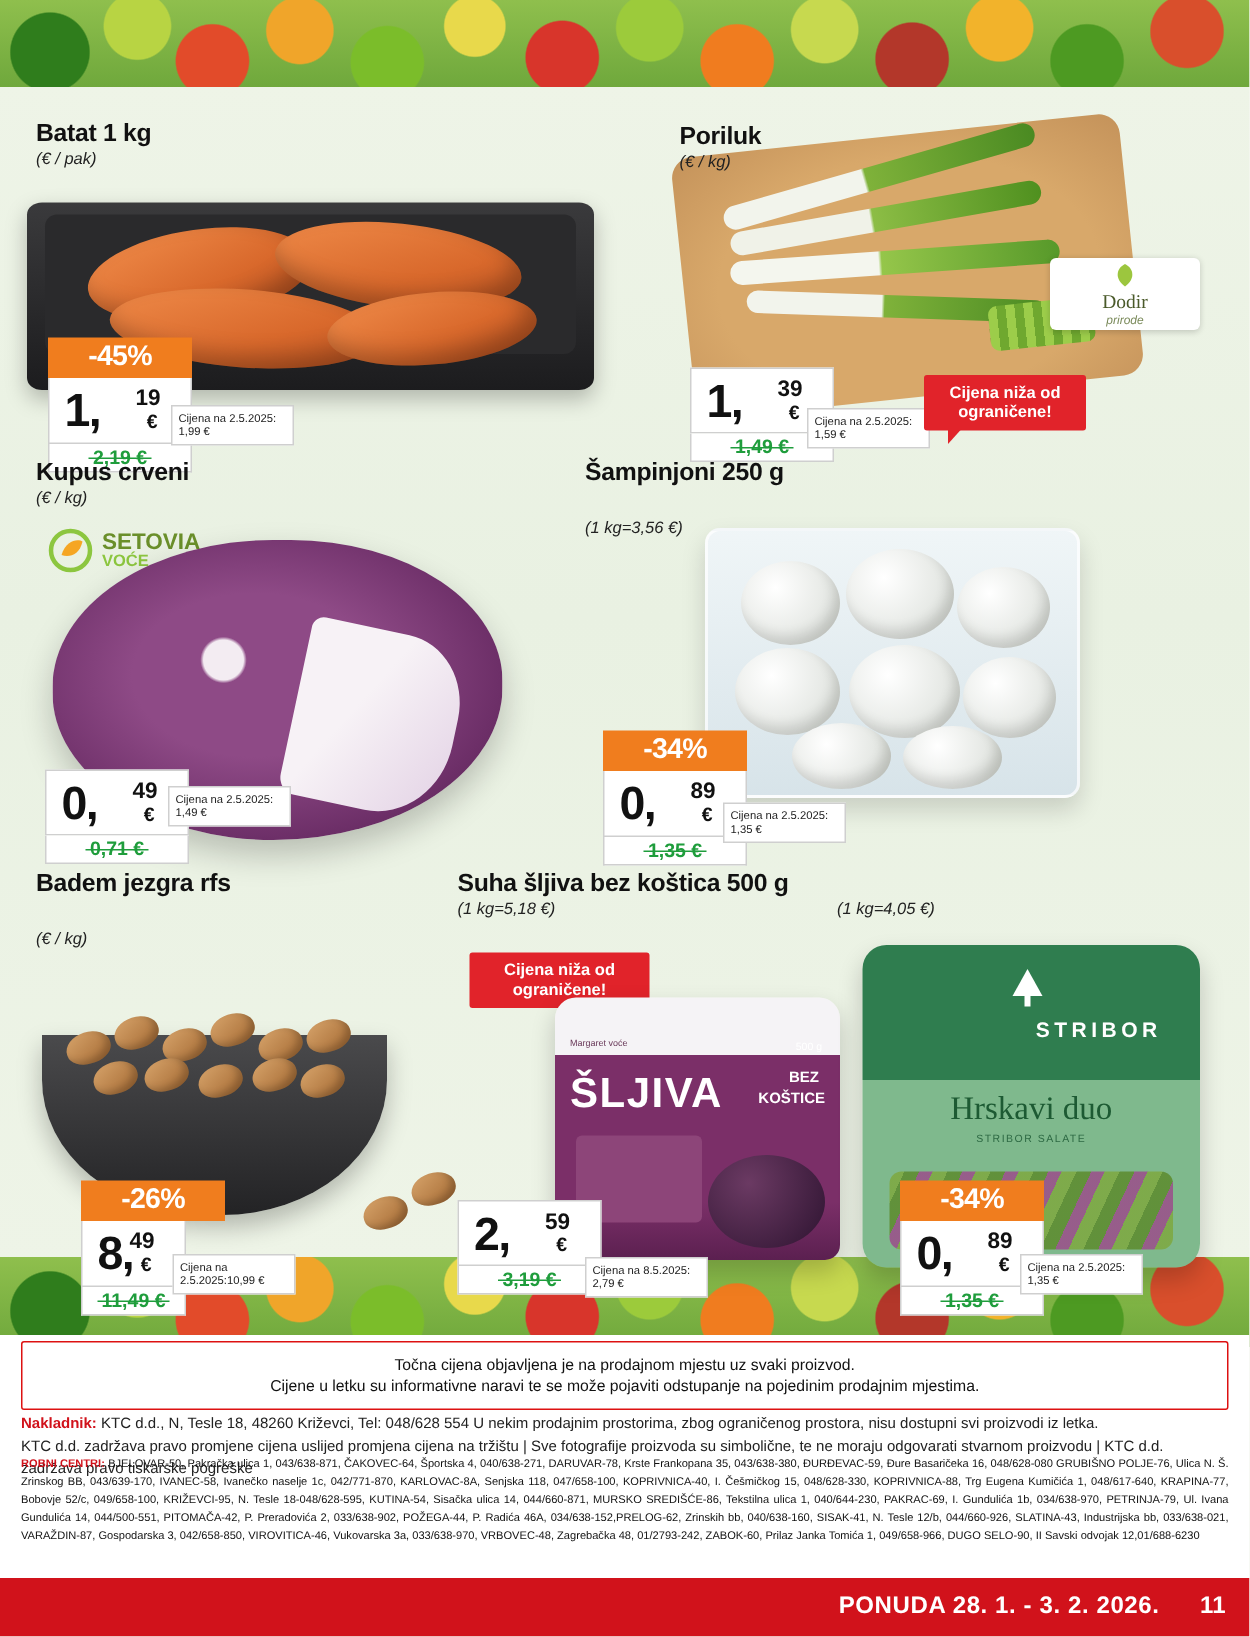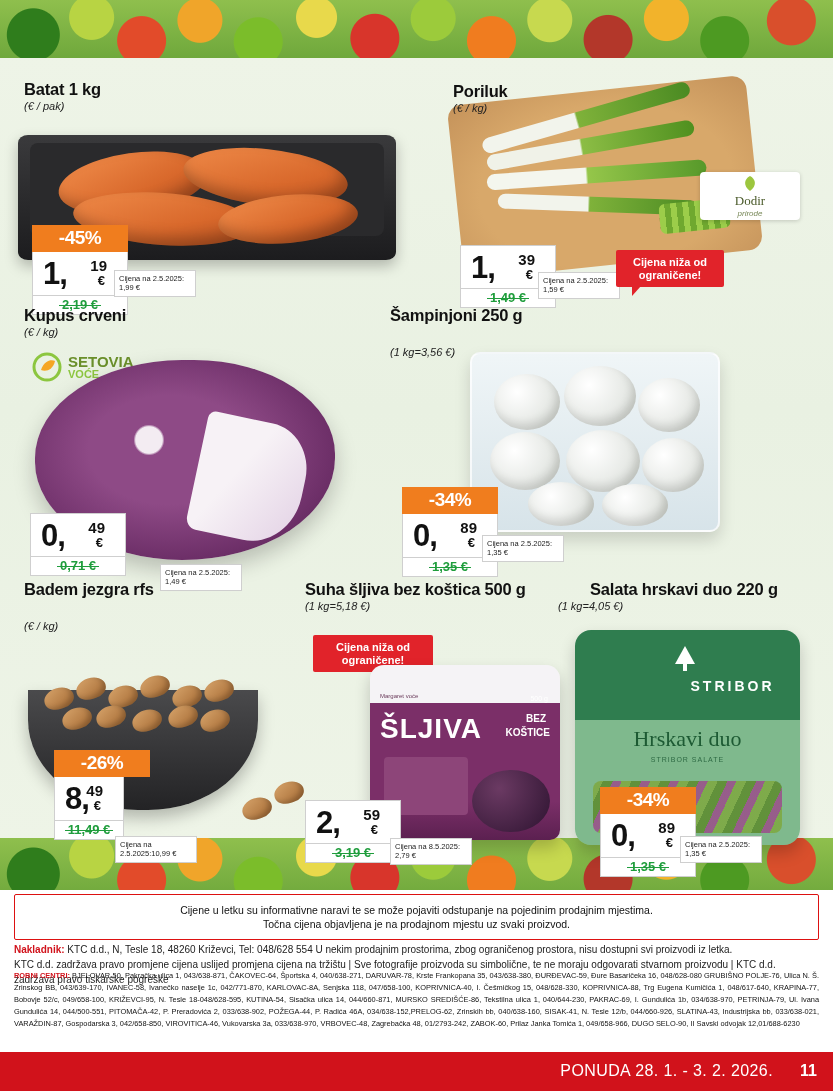--- a/index.html
+++ b/index.html
@@ -242,21 +242,21 @@
     position:absolute; left:14px; top:80px; width:805px;
     font-size:7.4px; line-height:1.62; color:#111; text-align:justify;
   }
   .stores b{ color:#d1121b; }
   .redbar{
     position:absolute; left:0; top:1052px; width:833px; height:39px;
     background:#d1121b;
   }
   .redbar .ponuda{
     position:absolute; right:60px; top:10px;
-    color:#fff; font-weight:normal; font-size:16px; letter-spacing:.4px;
+    color:#fff; font-weight:bold; font-size:16px; letter-spacing:.4px;
   }
   .redbar .pageno{
     position:absolute; right:16px; top:10px;
     color:#fff; font-weight:bold; font-size:16px;
   }
 </style>
 </head>
 <body>
 
 <div class="page">
@@ -329,21 +329,21 @@
   <div class="cabbage-cut"></div>
 
   <div class="pricebox" style="left:30px; top:513px;">
     <div class="pricemain" style="border-top:1px solid #cfcfcf">
       <span class="big">0,</span>
       <span class="cents">49</span>
       <span class="eur">€</span>
     </div>
     <div class="oldprice"><span class="strike">0,71 €</span></div>
   </div>
-  <div class="ref" style="left:112px; top:564px;margin-left:48px;">Cijena na 2.5.2025: 1,49 €</div>
+  <div class="ref" style="left:112px; top:524px;">Cijena na 2.5.2025: 1,49 €</div>
 
   <div class="prod-title" style="left:390px; top:306px; width:170px;">Šampinjoni 250 g</div>
   <div class="prod-unit" style="left:390px; top:346px;">(1 kg=3,56 €)</div>
   <div class="mushtray">
     <div class="mush" style="left:22px;top:20px;width:66px;height:56px"></div>
     <div class="mush" style="left:92px;top:12px;width:72px;height:60px"></div>
     <div class="mush" style="left:166px;top:24px;width:62px;height:54px"></div>
     <div class="mush" style="left:18px;top:78px;width:70px;height:58px"></div>
     <div class="mush" style="left:94px;top:76px;width:74px;height:62px"></div>
     <div class="mush" style="left:170px;top:84px;width:62px;height:54px"></div>
@@ -374,21 +374,21 @@
     <div class="almond" style="left:176px;top:8px"></div>
     <div class="almond" style="left:34px;top:36px"></div>
     <div class="almond" style="left:68px;top:34px"></div>
     <div class="almond" style="left:104px;top:38px"></div>
     <div class="almond" style="left:140px;top:34px"></div>
     <div class="almond" style="left:172px;top:38px"></div>
     <div class="almond" style="left:246px;top:110px"></div>
     <div class="almond" style="left:214px;top:126px"></div>
   </div>
 
-  <div class="pricebox" style="left:28px; top:750px;padding-left:26px;">
+  <div class="pricebox" style="left:28px; top:787px;padding-left:26px;">
     <div class="disc">-26%</div>
     <div class="pricemain">
       <span class="big">8,</span>
       <span class="cents">49</span>
       <span class="eur">€</span>
     </div>
     <div class="oldprice"><span class="strike">11,49 €</span></div>
   </div>
   <div class="ref" style="left:115px; top:836px;">Cijena na 2.5.2025:10,99 €</div>
 
@@ -408,21 +408,20 @@
   <div class="pricebox" style="left:305px; top:800px;">
     <div class="pricemain" style="border-top:1px solid #cfcfcf">
       <span class="big">2,</span>
       <span class="cents">59</span>
       <span class="eur">€</span>
     </div>
     <div class="oldprice"><span class="strike">3,19 €</span></div>
   </div>
   <div class="ref" style="left:390px; top:838px;">Cijena na 8.5.2025: 2,79 €</div>
 
-  <div class="prod-title" style="left:590px; top:580px; width:230px;">Salata hrskavi duo 220 g</div>
   <div class="prod-unit" style="left:558px; top:600px;">(1 kg=4,05 €)</div>
   <div class="saladbag">
     <svg width="36" height="30" viewBox="0 0 36 30" style="position:absolute;left:92px;top:14px">
       <path d="M18 2 L28 20 L8 20 Z" fill="#ffffff"></path>
       <rect x="16" y="19" width="4" height="8" fill="#ffffff"></rect>
     </svg>
     <div style="position:absolute;top:48px;width:100%;text-align:center;color:#fff;font-size:14px;font-weight:bold;letter-spacing:3px;margin-left:45px;">STRIBOR</div>
     <div style="position:absolute;top:96px;width:100%;text-align:center;color:#1d5a33;font-size:22px;font-family:'Liberation Serif',serif;">Hrskavi duo</div>
     <div style="position:absolute;top:126px;width:100%;text-align:center;color:#2e6a44;font-size:7px;letter-spacing:1px;">STRIBOR SALATE</div>
     <div style="position:absolute;left:18px;bottom:12px;right:18px;height:52px;border-radius:8px;background:repeating-linear-gradient(115deg,#7ea83f 0 9px,#5c8a2c 9px 18px,#9b4d8a 18px 26px);opacity:.85"></div>
@@ -434,22 +433,22 @@
       <span class="big">0,</span>
       <span class="cents">89</span>
       <span class="eur">€</span>
     </div>
     <div class="oldprice"><span class="strike">1,35 €</span></div>
   </div>
   <div class="ref" style="left:680px; top:836px;">Cijena na 2.5.2025: 1,35 €</div>
 
   <div class="footer">
     <div class="legal-box">
+      <div>Točna cijena objavljena je na prodajnom mjestu uz svaki proizvod.</div>
       <div>Cijene u letku su informativne naravi te se može pojaviti odstupanje na pojedinim prodajnim mjestima.</div>
-      <div>Točna cijena objavljena je na prodajnom mjestu uz svaki proizvod.</div>
     </div>
 
     <div class="nakladnik">
       <div>
         <span class="red">Nakladnik:</span>
         <span>KTC d.d., N, Tesle 18, 48260 Križevci, Tel: 048/628 554 U nekim prodajnim prostorima, zbog ograničenog prostora, nisu dostupni svi proizvodi iz letka.</span>
       </div>
       <div>KTC d.d. zadržava pravo promjene cijena uslijed promjena cijena na tržištu | Sve fotografije proizvoda su simbolične, te ne moraju odgovarati stvarnom proizvodu | KTC d.d. zadržava pravo tiskarske pogreške</div>
     </div>
 

